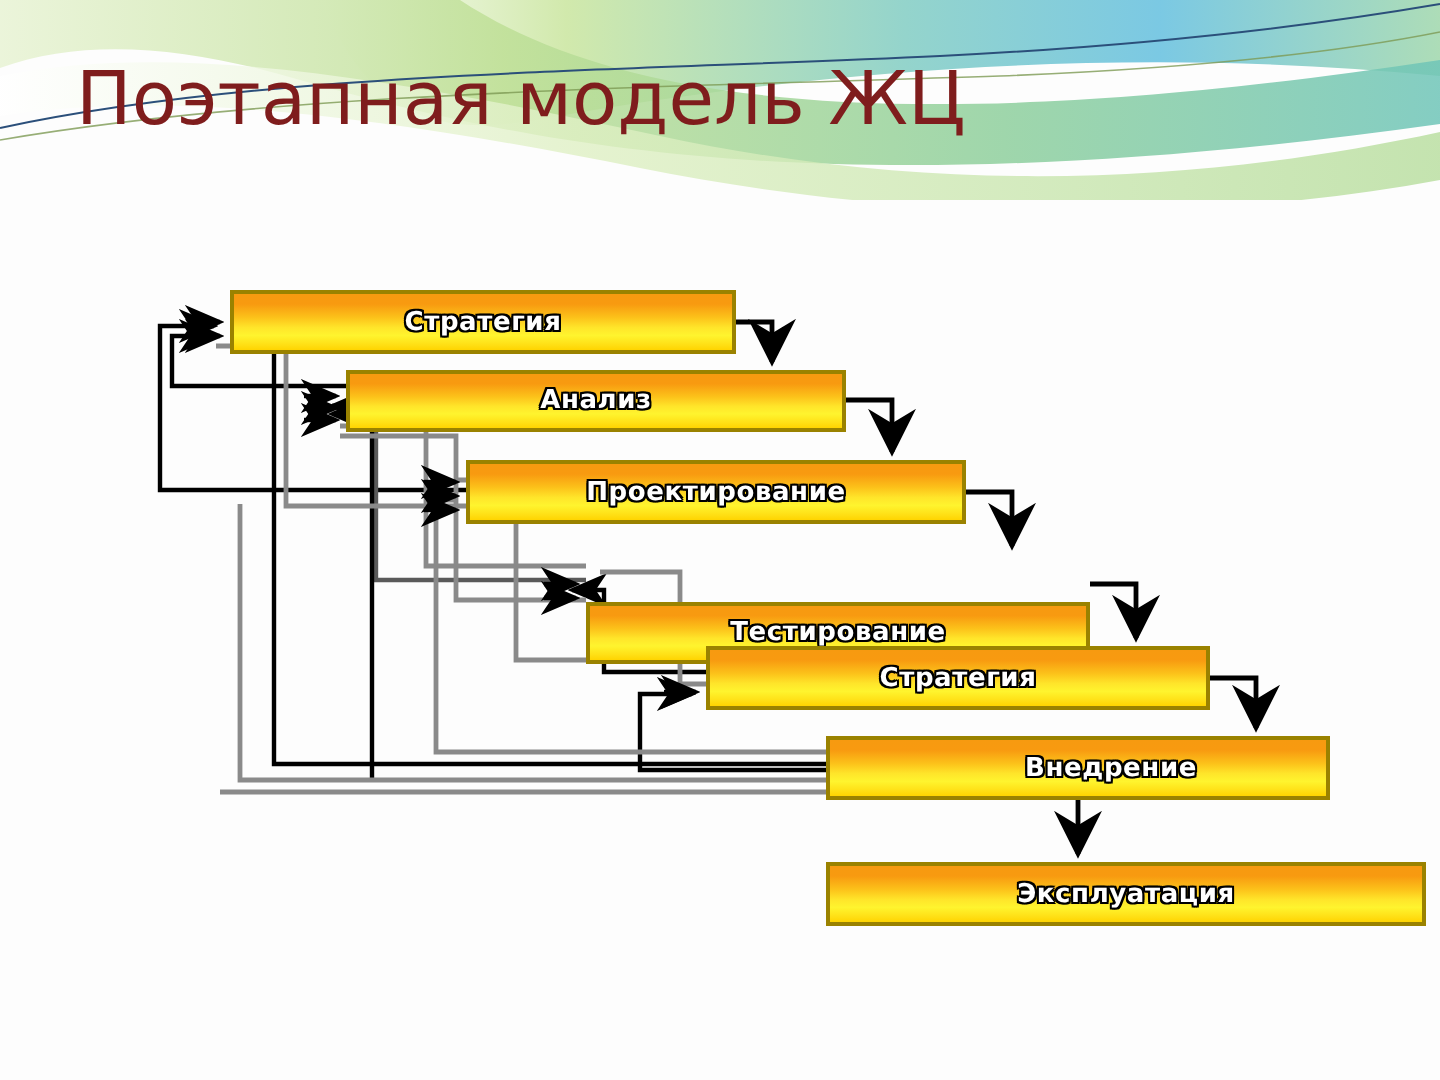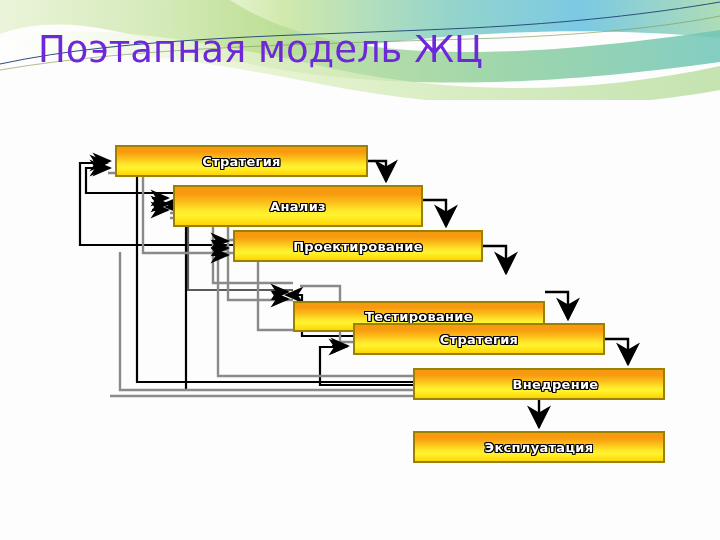--- a/index.html
+++ b/index.html
@@ -13,21 +13,21 @@
 
   
   #header-deco{position:absolute;left:0;top:0;width:720px;height:100px;overflow:hidden;}
   #header-deco svg{display:block;}
 
   
   #page-title{
     position:absolute;left:38px;top:28px;
     font-family:"DejaVu Sans", sans-serif;
     font-size:37px;font-weight:400;letter-spacing:0px;
-    color:#6d28d9;white-space:nowrap;
+    color:#7f1d1d;white-space:nowrap;
   }
 
   
   #diagram{position:absolute;left:0;top:0;width:720px;height:540px;}
   #wires{position:absolute;left:0;top:0;}
 
   .stage-box{
     position:absolute;
     border:2px solid #9a8200;
     box-sizing:border-box;
@@ -163,34 +163,34 @@
       </g>
       <g fill="none" stroke="#000000" stroke-width="2.2">
         <path d="M 332,346 L 348,346" marker-end="url(#ahB)"></path>
       </g>
     </svg>
 
     <div id="stage-layer">
         <div class="stage-box" style="left: 115px; top: 145px; width: 253px; height: 32px;">
           <span class="stage-label">Стратегия</span>
         </div>
-        <div class="stage-box" style="left: 173px; top: 185px; width: 250px; height: 42px;">
+        <div class="stage-box" style="left: 173px; top: 185px; width: 250px; height: 31px;">
           <span class="stage-label">Анализ</span>
         </div>
         <div class="stage-box" style="left: 233px; top: 230px; width: 250px; height: 32px;">
           <span class="stage-label">Проектирование</span>
         </div>
         <div class="stage-box" style="left: 293px; top: 277px; width: 252px; height: 31px; margin-top: 24px;">
           <span class="stage-label">Тестирование</span>
         </div>
         <div class="stage-box" style="left: 353px; top: 323px; width: 252px; height: 32px;">
           <span class="stage-label">Стратегия</span>
         </div>
         <div class="stage-box" style="left: 413px; top: 368px; width: 252px; height: 32px; padding-left: 33px;">
           <span class="stage-label">Внедрение</span>
         </div>
-        <div class="stage-box" style="left: 413px; top: 431px; width: 252px; height: 32px;">
+        <div class="stage-box" style="left: 413px; top: 431px; width: 300px; height: 32px;">
           <span class="stage-label">Эксплуатация</span>
         </div>
       </div>
 
   </div>
 </div>
 
 </body></html>

